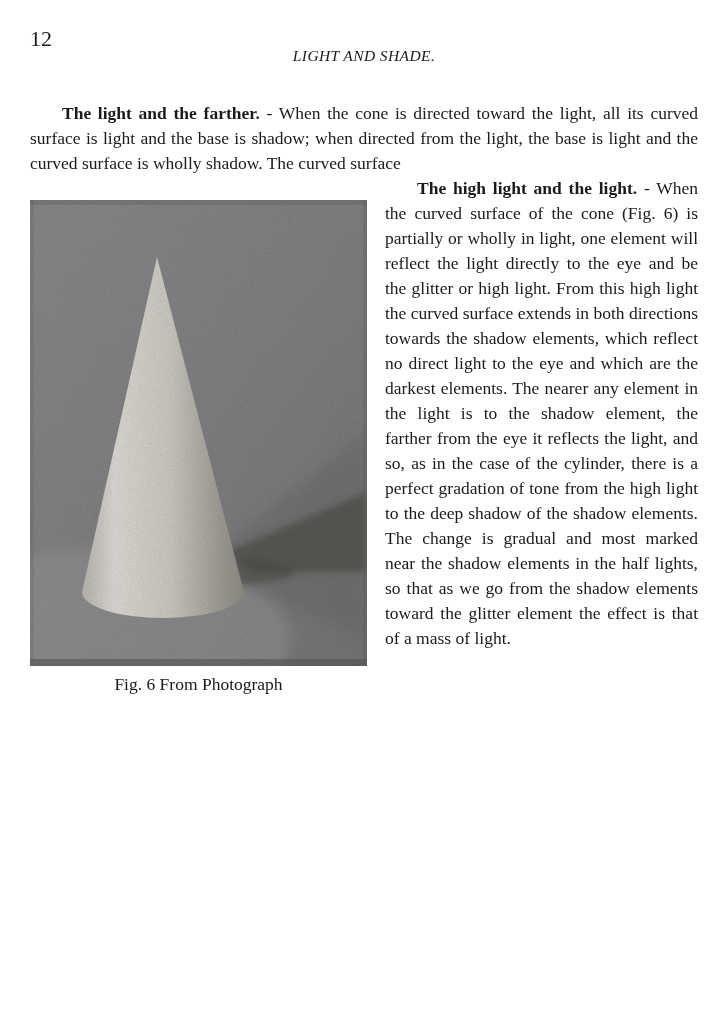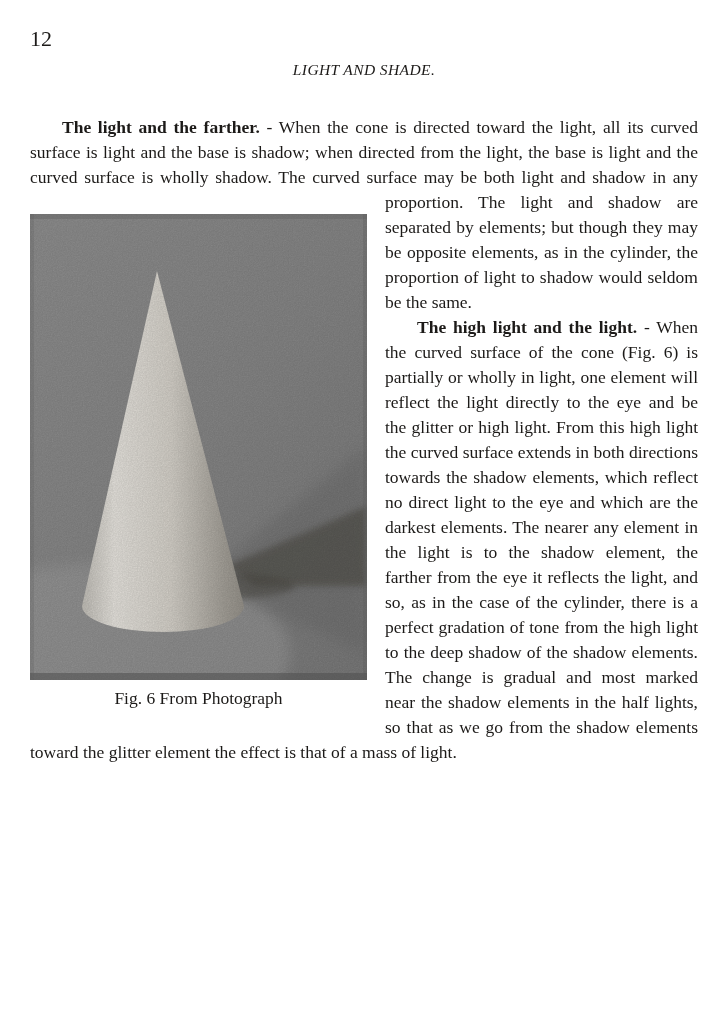--- a/index.html
+++ b/index.html
@@ -17,21 +17,21 @@
     overflow: hidden;
   }
   .page-number {
     position: absolute;
     left: 30px;
     top: 29px;
     font-size: 22px;
     line-height: 20px;
   }
   .running-title {
-    padding-top: 61px;
+    padding-top: 47px;
     text-align: center;
     font-style: italic;
     font-size: 15.5px;
     line-height: 18px;
     letter-spacing: 0.4px;
   }
   .section-title {
     margin-top: 16px;
     text-align: center;
     font-size: 17px;
@@ -118,19 +118,19 @@
           <path d="M127,57 L52,392 A81,26 0 0,0 214,392 Z" fill="url(#coneGrad)"></path>
 
           <rect x="0" y="0" width="337" height="466" filter="url(#grainF)" opacity="0.14"></rect>
 
           <rect x="0" y="0" width="337" height="5" fill="#666666" opacity="0.5"></rect>
           <rect x="0" y="459" width="337" height="7" fill="#4e4e4e" opacity="0.55"></rect>
           <rect x="0" y="0" width="4" height="466" fill="#5a5a5a" opacity="0.25"></rect>
           <rect x="333" y="0" width="4" height="466" fill="#5a5a5a" opacity="0.3"></rect>
         </svg>
         <figcaption>Fig. 6 From Photograph</figcaption>
-      </figure><span>may be both light and shadow in any proportion. The light and shadow are separated by elements; but though they may be opposite elements, as in the cylinder, the proportion of light to shadow would seldom be the same.</span></div>
+      </figure></div>
 
     <div class="para"><span class="lead">The high light and the light.</span><span> - </span><span>When the curved surface of the cone (Fig. 6) is partially or wholly in light, one element will reflect the light directly to the eye and be the glitter or high light. From this high light the curved surface extends in both directions towards the shadow elements, which reflect no direct light to the eye and which are the darkest elements. The nearer any element in the light is to the shadow element, the farther from the eye it reflects the light, and so, as in the case of the cylinder, there is a perfect gradation of tone from the high light to the deep shadow of the shadow elements. The change is gradual and most marked near the shadow elements in the half lights, so that as we go from the shadow elements toward the glitter element the effect is that of a mass of light.</span></div>
 
 
   </div>
 </div>
 
 </body></html>

